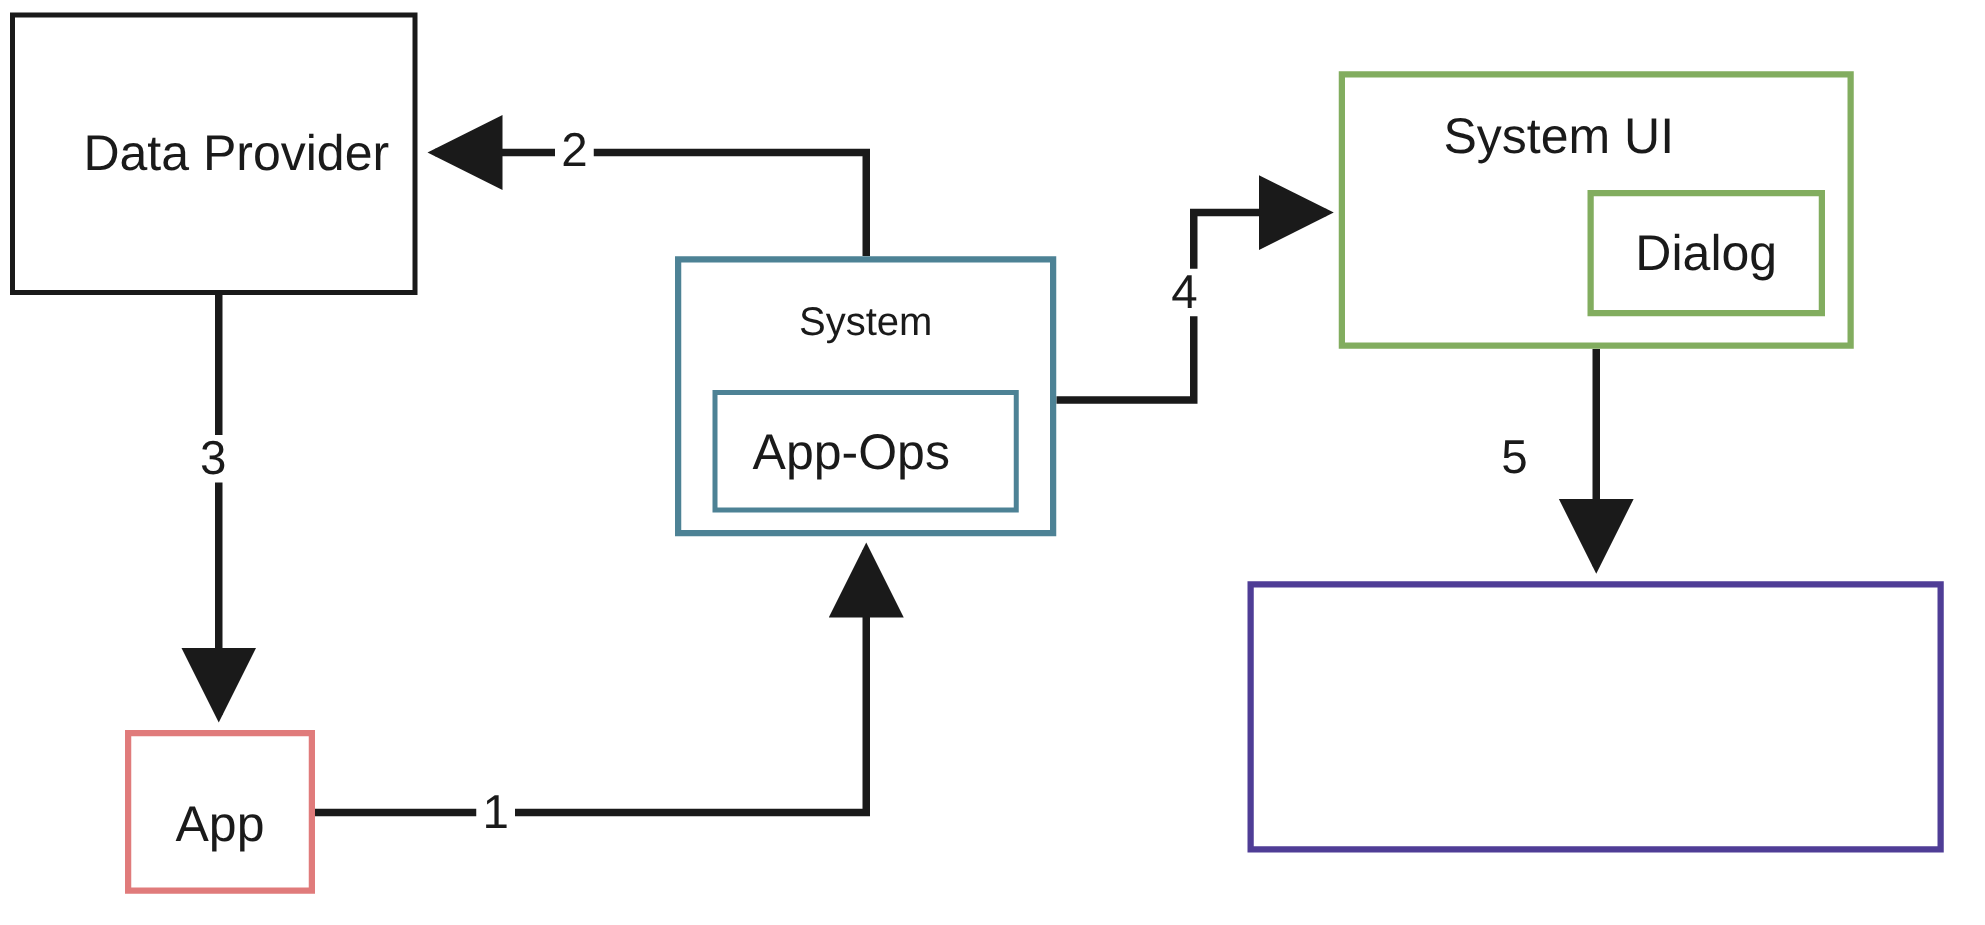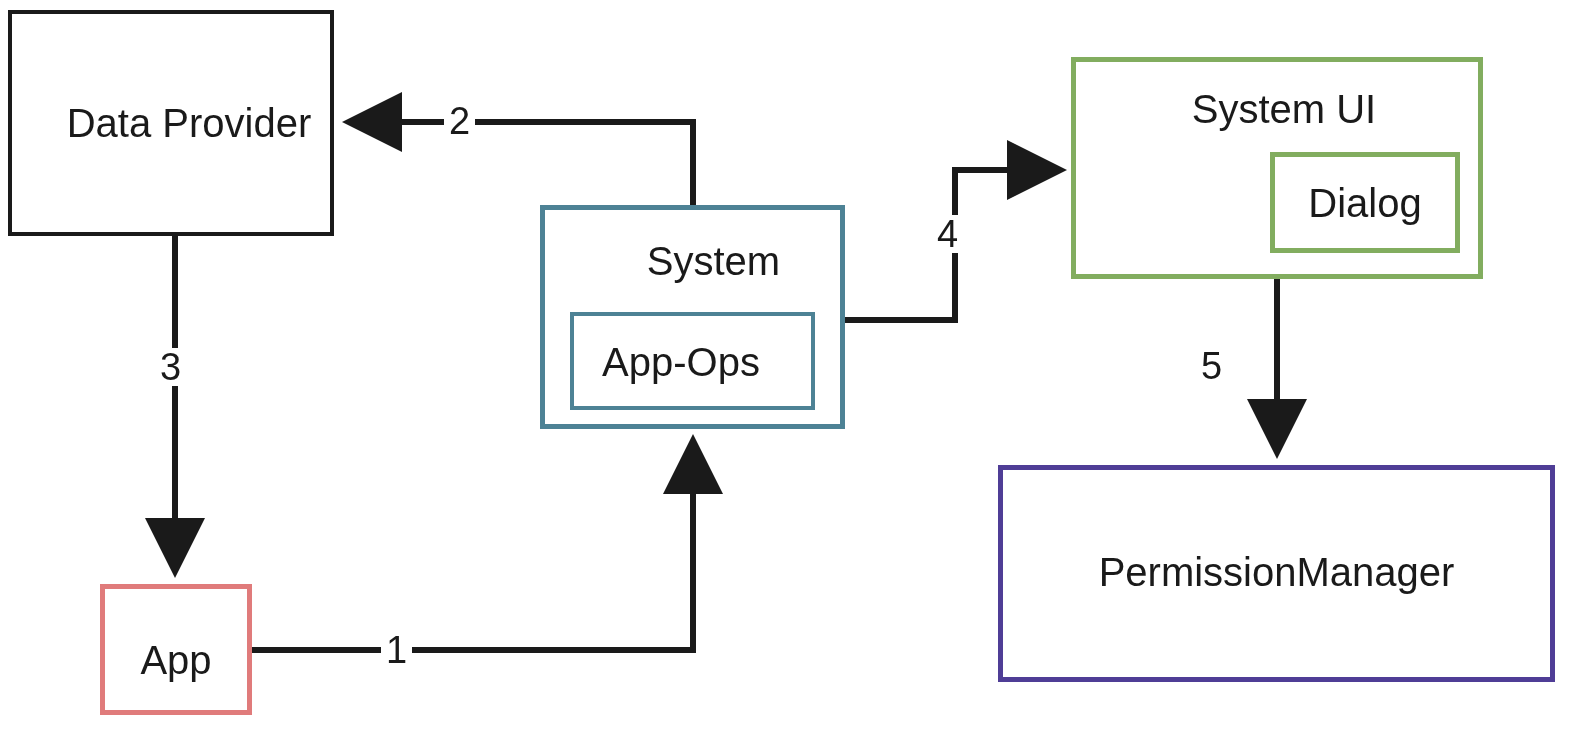--- a/index.html
+++ b/index.html
@@ -64,38 +64,37 @@
     left: 100px; top: 640px; width: 152px;
     font-size: 40px;
   }
 
   #node-system {
     left: 540px; top: 205px; width: 305px; height: 224px;
     border: 5px solid #4d8295;
   }
   #label-system {
     left: 540px; top: 241px; width: 305px;
-    font-size: 40px;
-    margin-left: 21px;
+    font-size: 32px;
   }
   #node-app-ops {
     left: 570px; top: 312px; width: 245px; height: 98px;
     border: 4px solid #4d8295;
   }
   #label-app-ops {
     left: 570px; top: 342px; width: 222px;
     font-size: 40px;
   }
 
   #node-system-ui {
     left: 1071px; top: 57px; width: 412px; height: 222px;
     border: 5px solid #82ad5f;
   }
   #label-system-ui {
-    left: 1078px; top: 89px; width: 412px;
+    left: 1041px; top: 89px; width: 412px;
     font-size: 40px;
   }
   #node-dialog {
     left: 1270px; top: 152px; width: 190px; height: 101px;
     border: 5px solid #82ad5f;
   }
   #label-dialog {
     left: 1270px; top: 183px; width: 190px;
     font-size: 40px;
   }
@@ -161,21 +160,20 @@
   <div class="node-box" id="node-app-ops"></div>
   <div class="node-label" id="label-app-ops">App-Ops</div>
 
   <div class="node-box" id="node-system-ui"></div>
   <div class="node-label" id="label-system-ui">System UI</div>
 
   <div class="node-box" id="node-dialog"></div>
   <div class="node-label" id="label-dialog">Dialog</div>
 
   <div class="node-box" id="node-permission-manager"></div>
-  <div class="node-label" id="label-permission-manager">PermissionManager</div>
 
   <div class="edge-label" id="edge-label-1">1</div>
   <div class="edge-label" id="edge-label-2">2</div>
   <div class="edge-label" id="edge-label-3">3</div>
   <div class="edge-label" id="edge-label-4">4</div>
   <div class="edge-label" id="edge-label-5">5</div>
 
 </div>
 
 </body></html>

